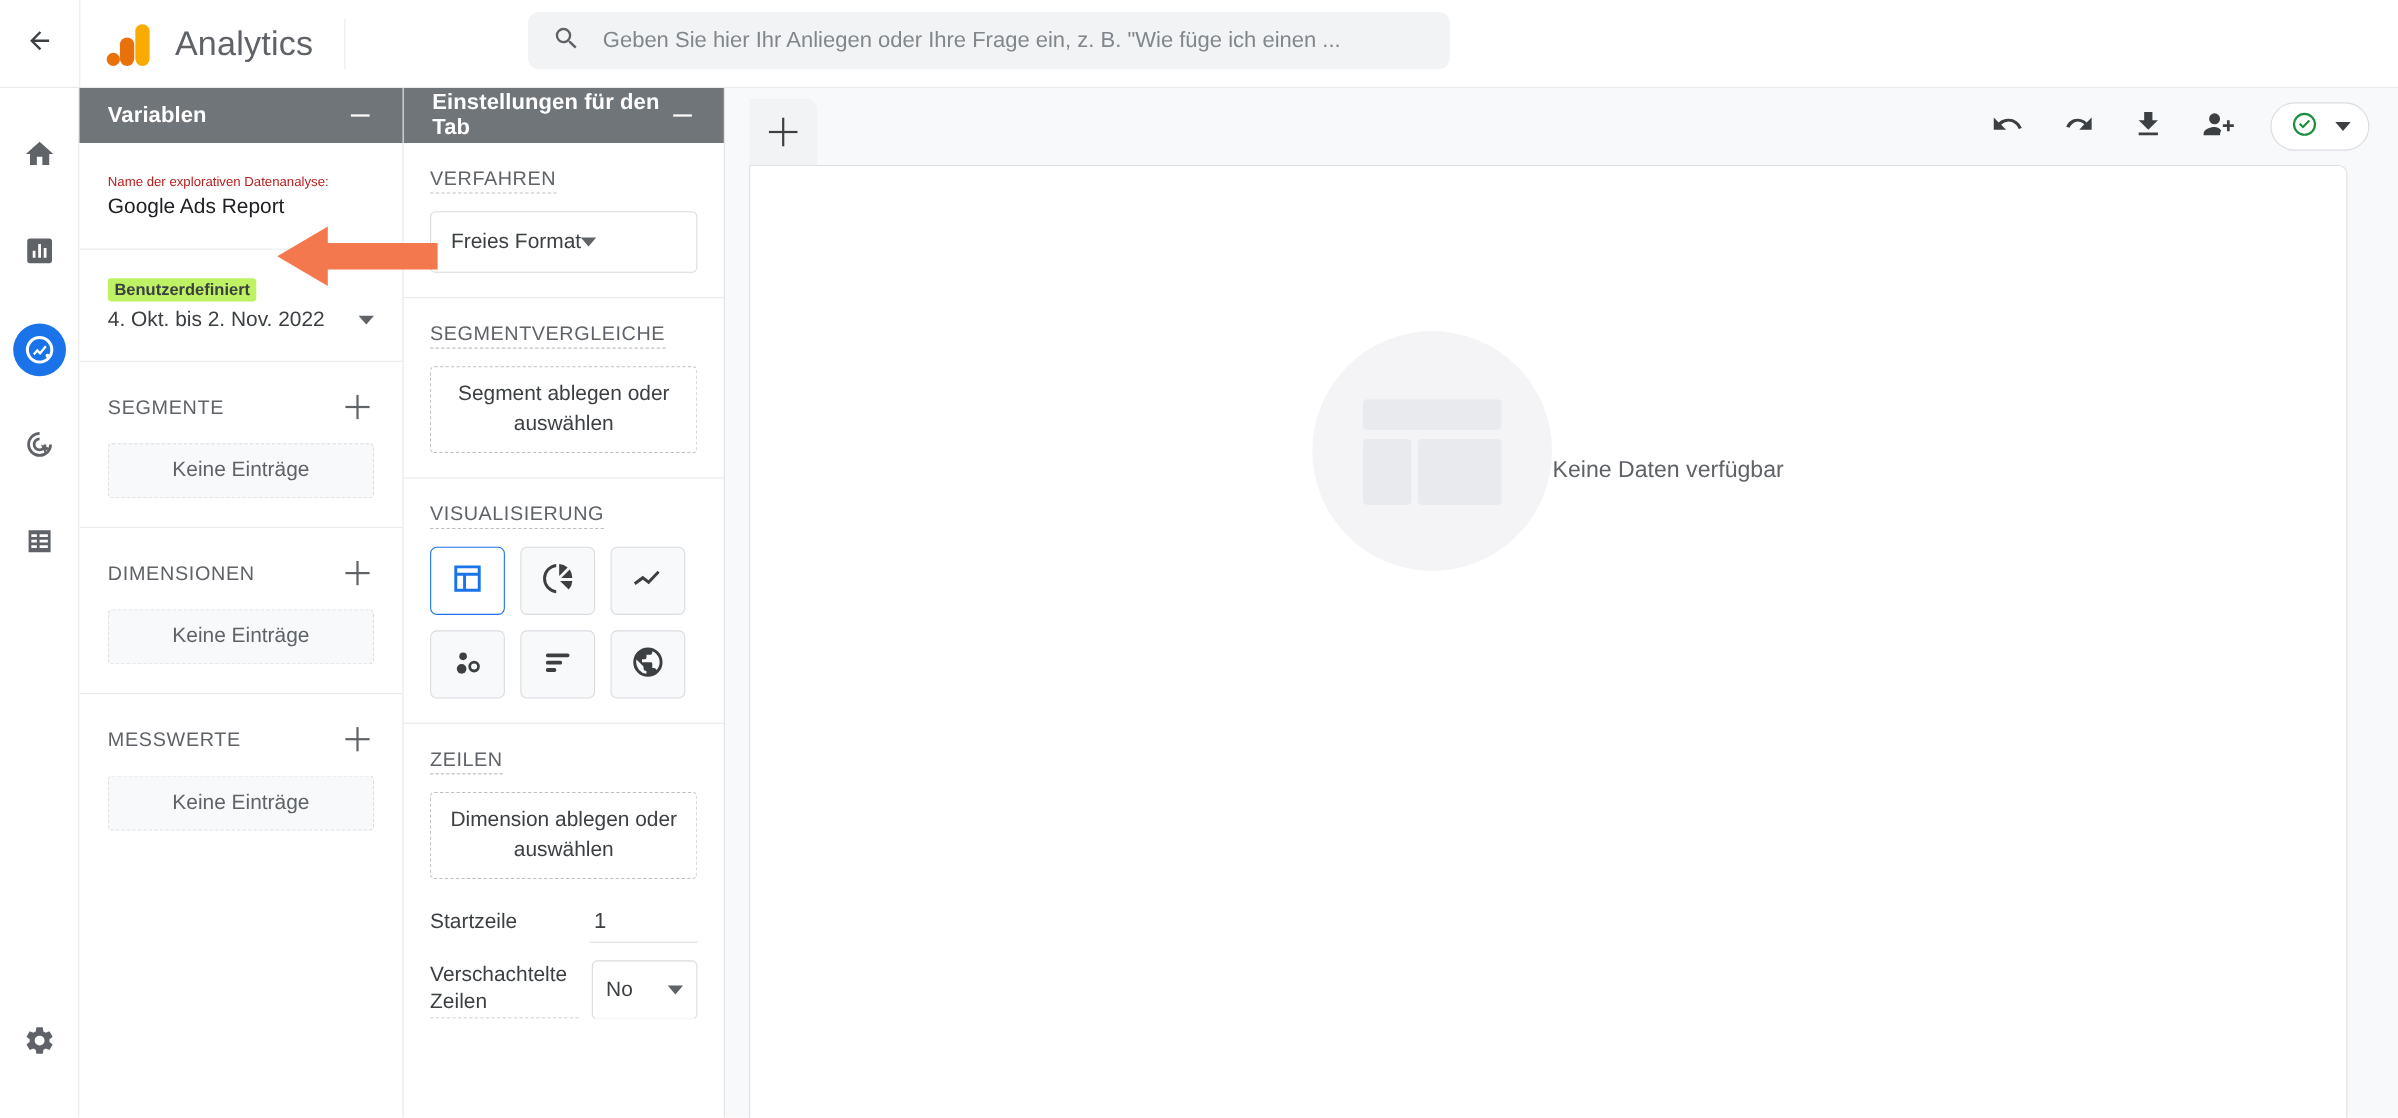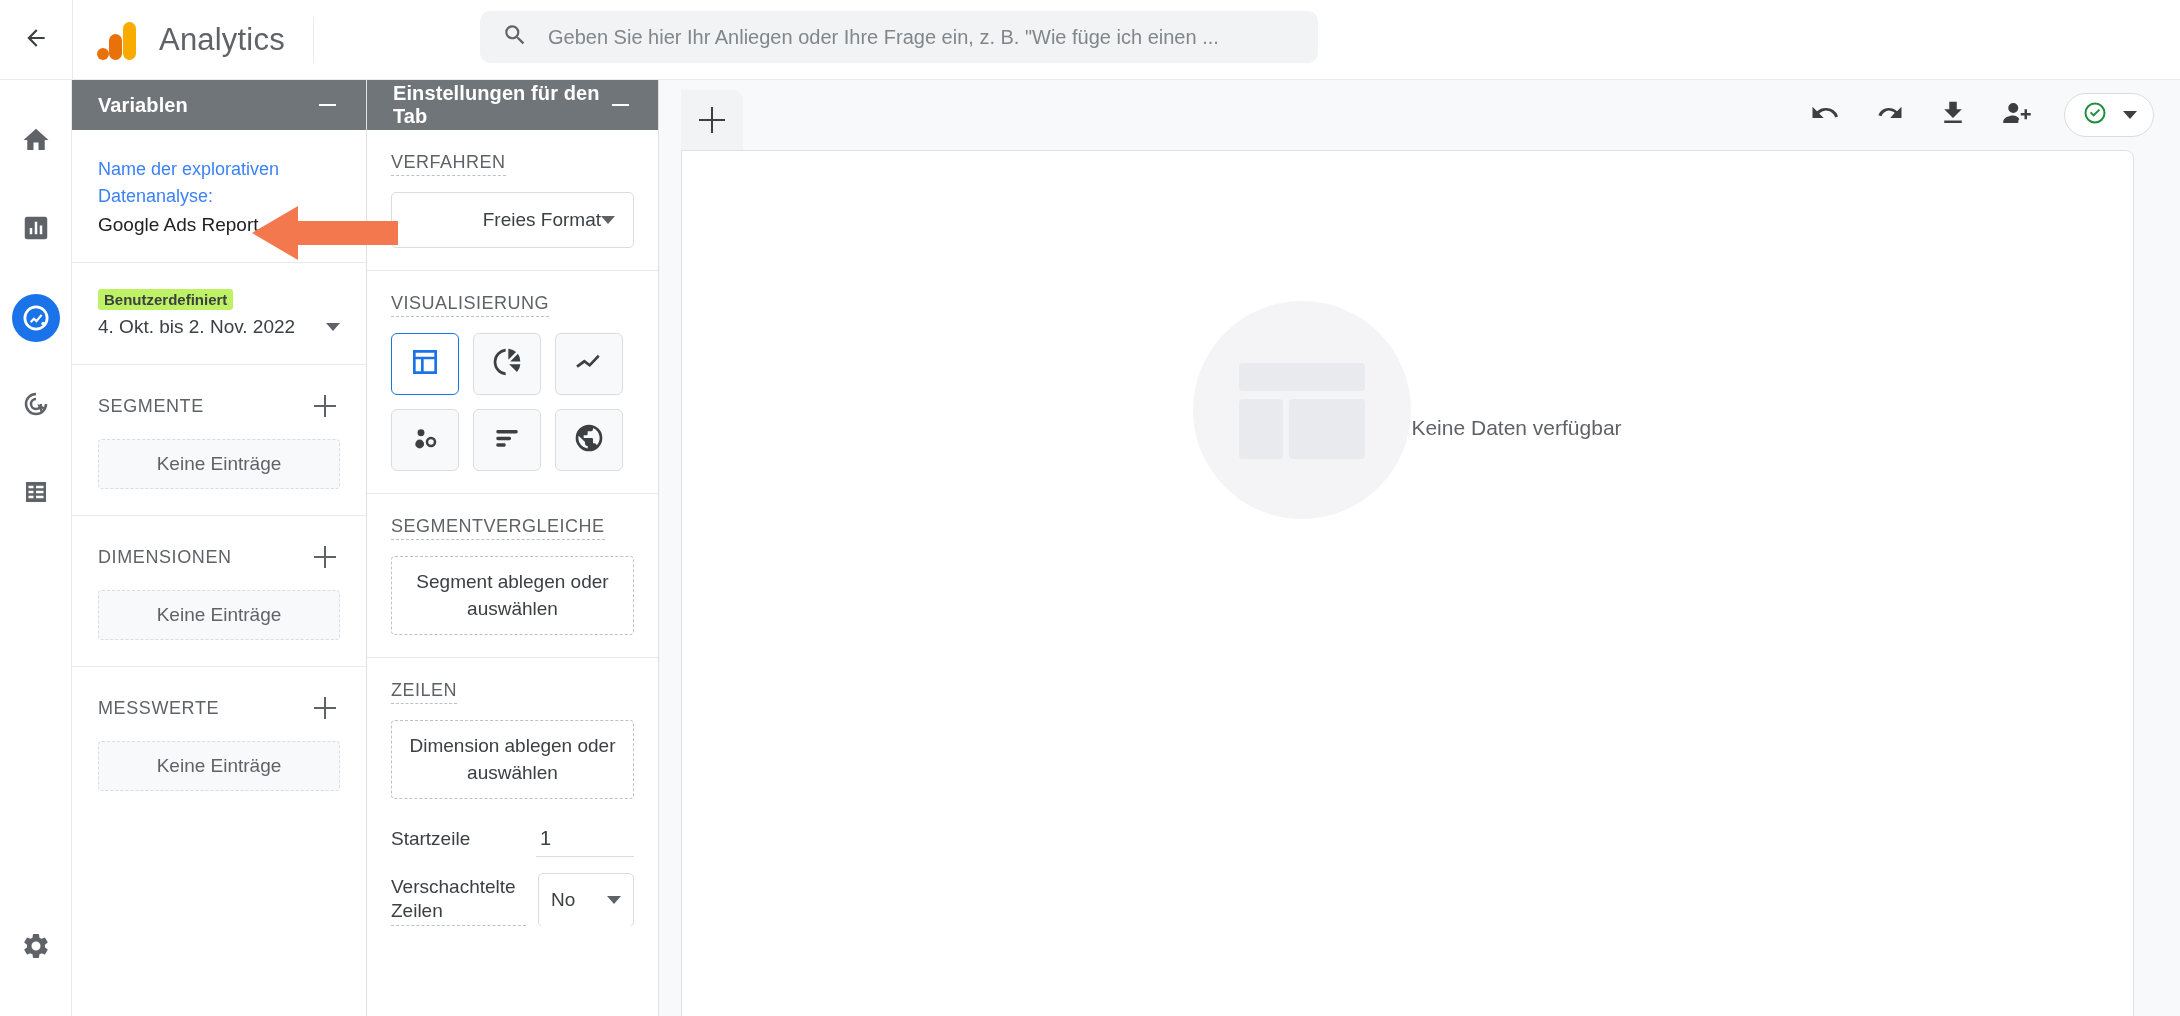--- a/index.html
+++ b/index.html
@@ -110,21 +110,21 @@
   .variables {
     position: absolute; left: 72px; top: 80px;
     width: 295px; height: 936px;
     background: #ffffff;
     border-right: 1px solid #e0e0e0;
     z-index: 20;
   }
   .var-body { height: 886px; overflow: hidden; }
   .var-section { padding: 26px 26px 26px 26px; border-bottom: 1px solid #e8eaed; }
   .var-name-label {
-    font-size: 18px; color: #3b82f6; line-height: 1.5;
+    font-size: 12px; color: #b91c1c; line-height: 1.5;
   }
   .var-name-value {
     font-size: 19px; color: #202124; margin-top: 4px;
   }
   .chip-custom {
     display: inline-block;
     font-size: 15px; font-weight: 700; color: #3c4043;
     background: #bef264; padding: 2px 6px; border-radius: 3px;
     margin-bottom: 6px;
   }
@@ -168,21 +168,21 @@
   .set-body { height: 796px; overflow: hidden; }
   .set-section { padding: 22px 24px; border-bottom: 1px solid #e8eaed; }
   .set-label {
     font-size: 18px; color: #5f6368; letter-spacing: .5px;
     border-bottom: 1.5px dashed #bdc1c6;
     display: inline-block; padding-bottom: 2px;
     margin-bottom: 16px;
   }
   .select-box {
     height: 56px; border: 1px solid #dadce0; border-radius: 5px;
-    display: flex; align-items: center; justify-content: flex-end;
+    display: flex; align-items: center; justify-content: flex-start;
     padding: 0 18px; cursor: pointer;
     font-size: 19px; color: #3c4043;
   }
   .viz-grid { display: grid; grid-template-columns: repeat(3, 68px); gap: 14px; }
   .viz-cell {
     width: 68px; height: 62px;
     border: 1px solid #dadce0; border-radius: 6px;
     background: #f8f9fa;
     display: flex; align-items: center; justify-content: center;
     cursor: pointer;
@@ -448,20 +448,25 @@
       </span>
   </div>
   <div class="set-body">
 
     <div class="set-section">
       <div class="set-label">VERFAHREN</div>
       <div class="select-box">
         <span>Freies Format</span>
         <span class="caret"></span>
       </div>
+    </div>
+
+    <div class="set-section">
+      <div class="set-label">SEGMENTVERGLEICHE</div>
+      <div class="drop-zone">Segment ablegen oder auswählen</div>
     </div>
 
     <div class="set-section">
       <div class="set-label">VISUALISIERUNG</div>
       <div class="viz-grid">
         <div class="viz-cell selected">
           <span>
             <svg viewBox="0 0 24 24">
                 <path d="M3 3h18v18H3V3zm2 2v3h14V5H5zm0 5v9h4v-9H5zm6 0v9h8v-9h-8z"></path>
               </svg>
@@ -503,25 +508,20 @@
           <span>
             <svg viewBox="0 0 24 24">
                 <path d="M12 2a10 10 0 100 20 10 10 0 000-20zm-1 17.9A8 8 0 014 12c0-.6.07-1.2.2-1.76L9 15v1a2 2 0 002 2v1.9zm6.9-2.54A2 2 0 0016 16h-1v-3a1 1 0 00-1-1H8v-2h2a1 1 0 001-1V7h2a2 2 0 002-2v-.41A8 8 0 0117.9 17.36z"></path>
               </svg>
           </span>
         </div>
       </div>
     </div>
 
     <div class="set-section">
-      <div class="set-label">SEGMENTVERGLEICHE</div>
-      <div class="drop-zone">Segment ablegen oder auswählen</div>
-    </div>
-
-    <div class="set-section">
       <div class="set-label">ZEILEN</div>
       <div class="drop-zone">Dimension ablegen oder auswählen</div>
 
       <div class="field-row" style="margin-top:22px;">
         <span class="field-label no-dash">Startzeile</span>
         <span class="num-underline">1</span>
       </div>
 
 
       <div class="field-row">

